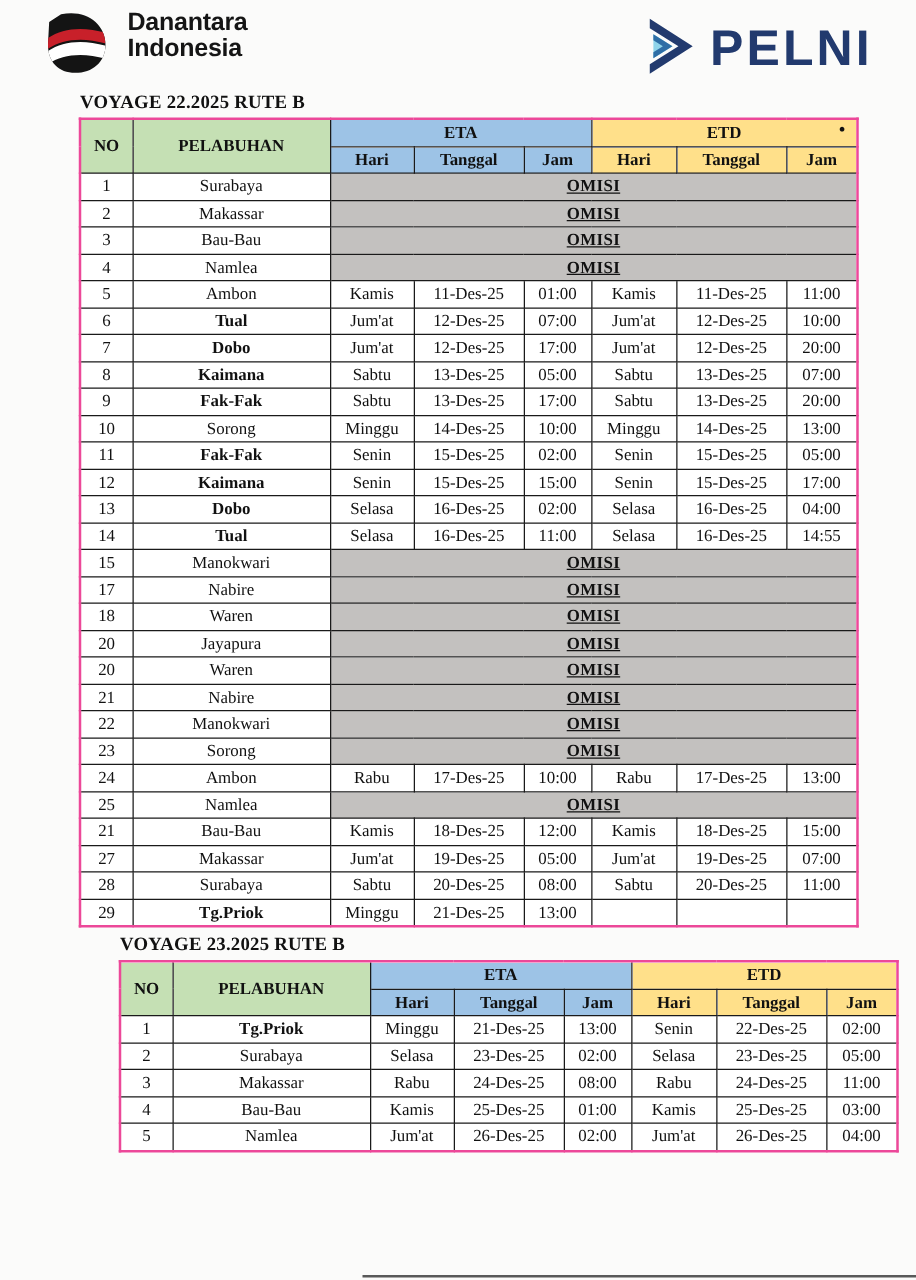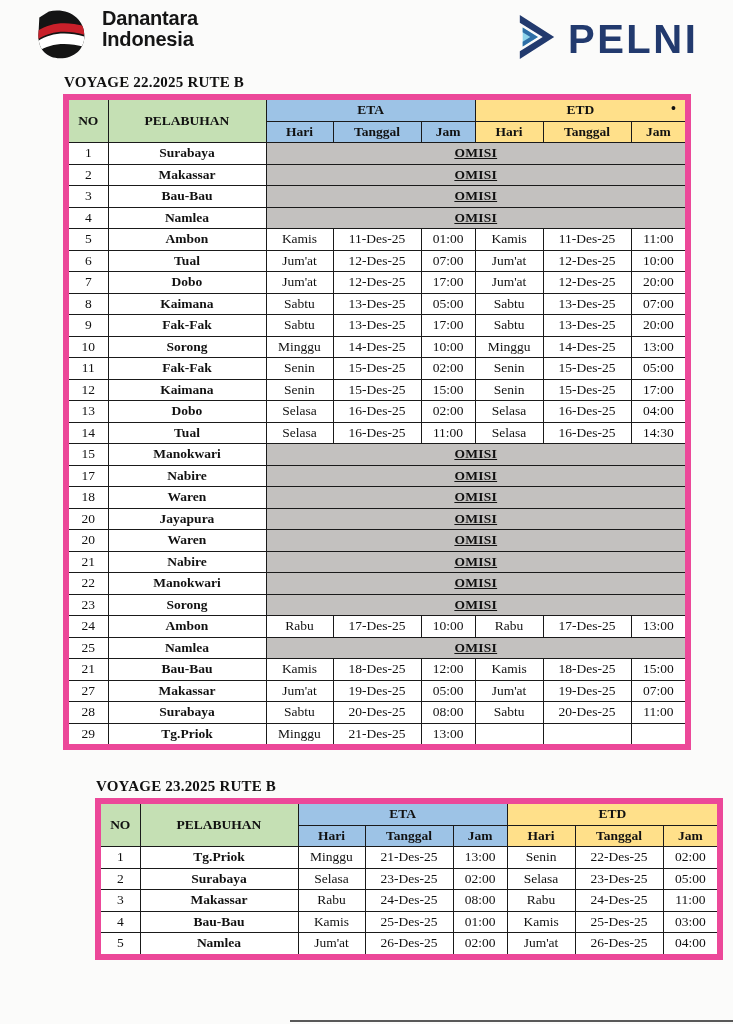--- a/index.html
+++ b/index.html
@@ -28,52 +28,52 @@
   }
   .pelni-text{
     font-family:"Liberation Sans", sans-serif;
     font-weight:bold;font-size:40px;
     color:#223a6e;letter-spacing:2.5px;
   }
 
   
   .section{position:absolute;left:63px;width:624px;}
   .sec1{top:74px;}
-  .sec2{top:778px;padding-left:32px;}
+  .sec2{top:748px;padding-left:32px;}
   .voyage-title{
     font-weight:bold;font-size:15px;
     margin:0 0 3px 1px;letter-spacing:0.2px;
   }
 
   
   table.voy{
     border-collapse:collapse;
     width:622px;table-layout:fixed;
-    border:6px solid #ec4899;
+    border:2px solid #ec4899;
     background:#fff;
   }
   table.voy th, table.voy td{
     border:1px solid #1a1a1a;
     height:20.5px;padding:0;
     font-size:13.5px;line-height:14px;
     text-align:center;vertical-align:middle;
     overflow:hidden;white-space:nowrap;
   }
   table.voy th{font-weight:bold;font-size:13.5px;}
   th.green{background:#c5e0b4;}
   th.blue{background:#9dc3e6;}
   th.yellow{background:#ffe08a;margin-top:48px;}
   th.rel{position:relative;}
   .etd-bullet{
     position:absolute;right:9px;top:50%;
     transform:translateY(-58%);
     font-size:14px;font-weight:bold;
   }
   td.c-no{text-align:center;}
-  td.c-port{text-align:left;padding-left:9px;font-weight:bold;}
+  td.c-port{text-align:left;padding-left:9px;}
   td.c-port.b{font-weight:bold;}
   td.omisi{
     background:#c3c1bf;font-weight:bold;
     letter-spacing:0.3px;
     text-decoration:underline;
   }
 
   
   .scan-line{
     position:absolute;left:290px;right:0;bottom:2px;
@@ -258,21 +258,21 @@
             <td class="c-mid">04:00</td>
           </tr>
           <tr>
             <td class="c-no">14</td>
             <td class="c-port b">Tual</td>
             <td class="c-mid">Selasa</td>
             <td class="c-mid">16-Des-25</td>
             <td class="c-mid">11:00</td>
             <td class="c-mid">Selasa</td>
             <td class="c-mid">16-Des-25</td>
-            <td class="c-mid">14:30</td>
+            <td class="c-mid">14:55</td>
           </tr>
           <tr>
             <td class="c-no">15</td>
             <td class="c-port">Manokwari</td>
             <td class="omisi" colspan="6">OMISI</td>
           </tr>
           <tr>
             <td class="c-no">17</td>
             <td class="c-port">Nabire</td>
             <td class="omisi" colspan="6">OMISI</td>

